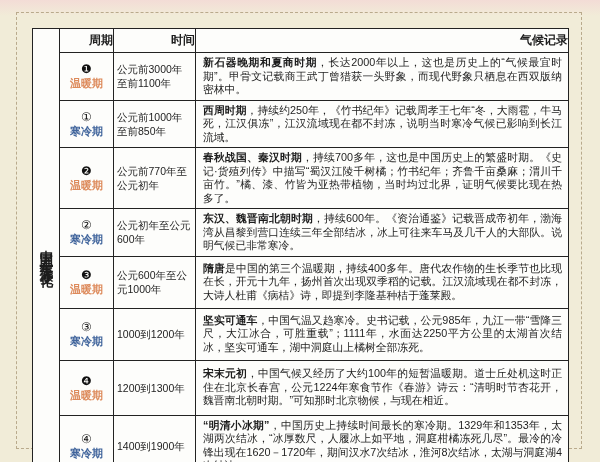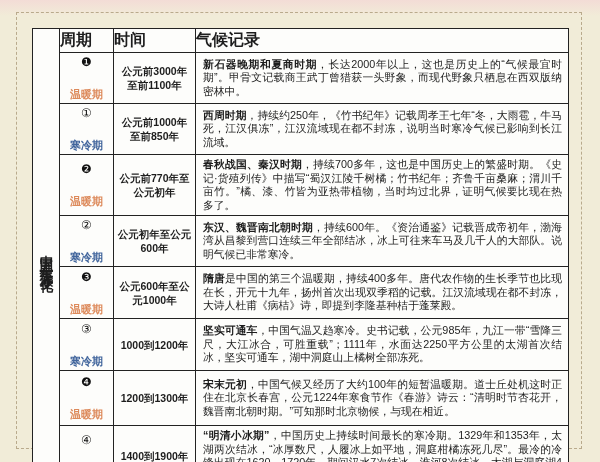--- a/index.html
+++ b/index.html
@@ -36,36 +36,35 @@
     writing-mode: vertical-rl;
     text-orientation: upright;
     text-align: center;
     font-weight: bold;
     font-size: 13.5px;
     letter-spacing: 3px;
     background: #fdfdfb;
   }
   th.hdr {
     height: 24px;
-    font-size: 16px;
+    font-size: 12px;
     font-weight: bold;
-    text-align: left;
+    text-align: right;
     background: #fdfdfb;
   }
   td.c-period { text-align: center; padding: 2px 0; }
   .pnum { font-size: 12px; line-height: 14px; color: #111; }
-  .plabel { font-size: 11px; font-weight: bold; line-height: 13px; margin-top: 19px; }
+  .plabel { font-size: 11px; font-weight: bold; line-height: 13px; margin-top: 1px; }
   .plabel.warm { color: var(--warm, #dd8a5b); }
   .plabel.cold { color: var(--cold, #41659c); }
   td.c-time {
     font-size: 10.5px;
-    text-align: center;
+    text-align: left;
     padding: 2px 3px;
     line-height: 14px;
-    font-weight: bold;
   }
   td.c-record {
     font-size: 10.8px;
     line-height: 13.5px;
     padding: 3px 6px 3px 7px;
     text-align: justify;
     margin-left: 32px;
   }
   td.c-record b { font-weight: bold; }
   tr.r1 { height: 43px; } tr.r2 { height: 43px; } tr.r3 { height: 52px; }

